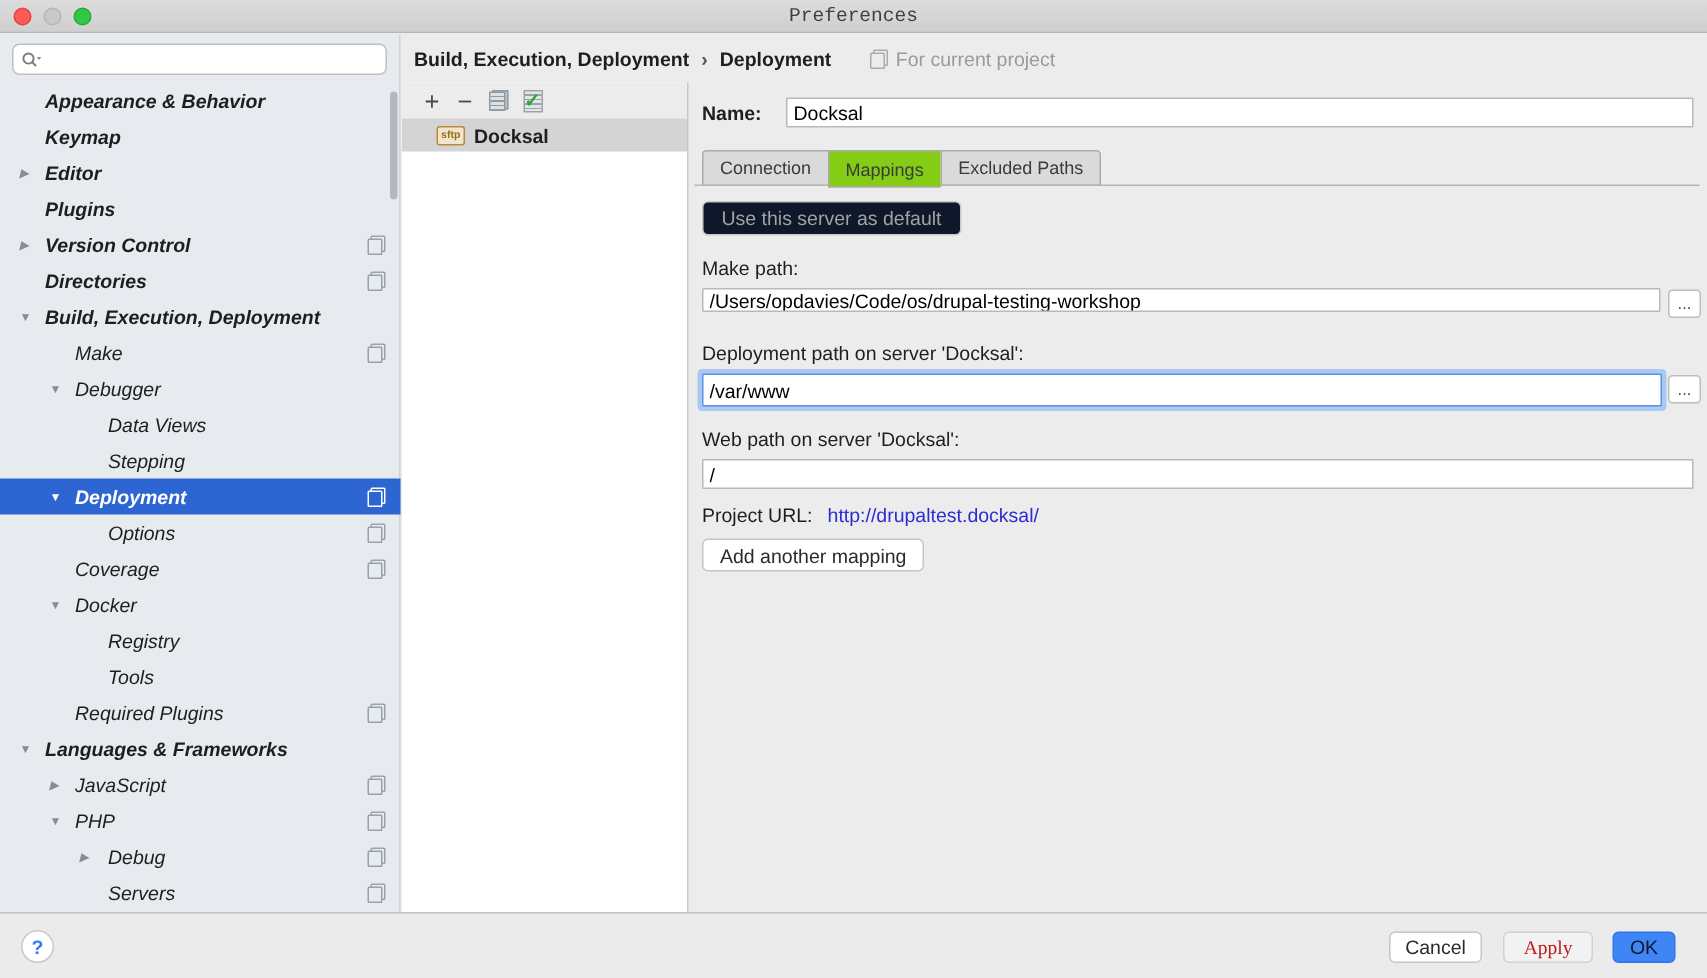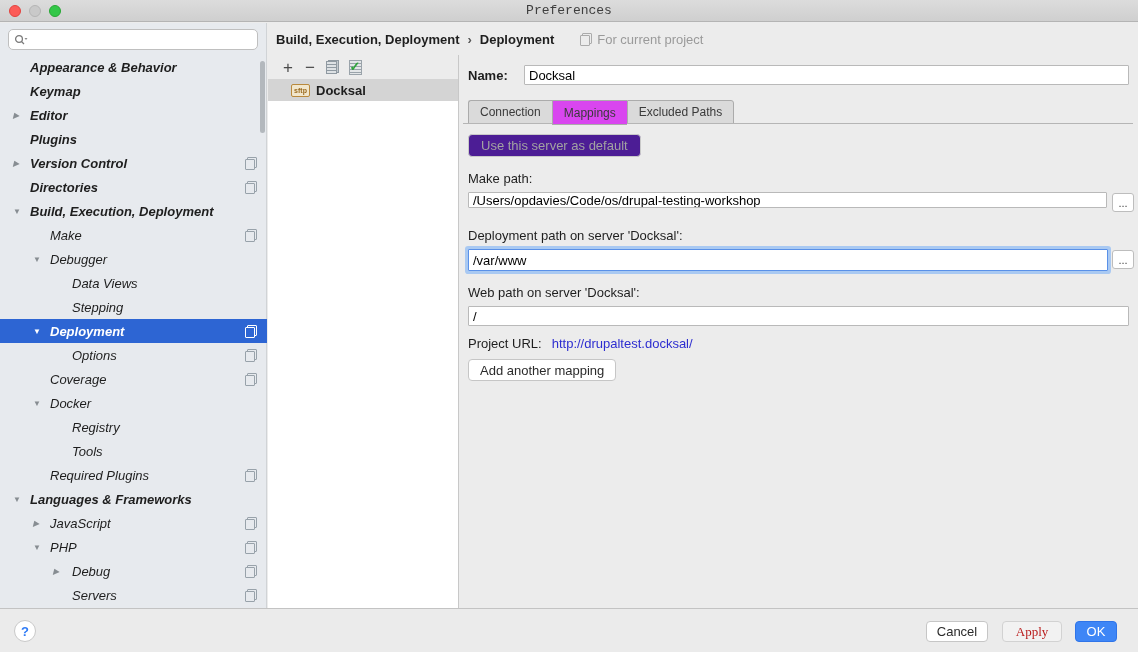--- a/index.html
+++ b/index.html
@@ -80,28 +80,28 @@
   #name-label { top:13px; font-weight:bold; }
   .text-field { position:absolute; background:#fff; border:1px solid #B9B9B9; border-radius:1px;
     font-family:"Liberation Sans", sans-serif; font-size:13px; padding:0 4px; outline:none; }
   #name-field { left:65px; top:10px; width:605px; height:20px; }
 
   #tabs { position:absolute; left:9px; top:45px; height:24px; display:flex; }
   .tab { height:24px; padding:0 11px; display:flex; align-items:center; font-size:12px; color:#3a3a3a;
     background:#DADADA; border:1px solid #ABABAB; border-right-width:0; position:relative; z-index:1; }
   .tab:first-child { border-top-left-radius:3px; }
   .tab:last-child { border-right-width:1px; border-top-right-radius:3px; }
-  .tab.active { background:#d946ef; z-index:3; height:25px; }
+  .tab.active { background:#84cc16; z-index:3; height:25px; }
   #tab-line { position:absolute; left:4px; top:68px; width:670px; height:1px; background:#B5B5B5; z-index:2; }
 
   .btn { display:inline-flex; align-items:center; justify-content:center;
     background:#fff; border:1px solid #C6C6C6; border-radius:4px;
     font-family:"Liberation Sans", sans-serif; font-size:13px; color:#2b2b2b; }
   #default-btn { position:absolute; left:9px; top:79px; height:23px; padding:0 12px;
-    background:#4c1d95; color:#A2A2A2; border-color:#C9C9C9; }
+    background:#0f172a; color:#A2A2A2; border-color:#C9C9C9; }
 
   #local-label { top:116px; }
   #local-field { left:9px; top:137px; width:639px; height:16px; }
   .browse-btn { position:absolute; width:22px; height:19px; font-size:11px; color:#444;
     background:#fff; border:1px solid #BDBDBD; border-radius:3px; display:flex; align-items:center; justify-content:center; }
   #local-browse { left:653px; top:138px; }
 
   #deploy-label { top:173px; }
   #deploy-field { left:9px; top:194px; width:640px; height:22px;
     border:1px solid #5A91E8; box-shadow:0 0 0 3px #A9C9F2; }
@@ -116,21 +116,21 @@
 
   
   #footer { position:absolute; left:0; top:608px; width:1138px; height:44px;
     background:#EBEBEB; border-top:1px solid #C3C3C3; }
   #help-btn { position:absolute; left:14px; top:11px; width:22px; height:22px; border-radius:50%;
     background:#fff; border:1px solid #C9C9C9; color:#2F7BF6; font-size:13px; font-weight:bold;
     display:flex; align-items:center; justify-content:center; }
   #footer-btns { position:absolute; right:21px; top:12px; display:flex; align-items:center; }
   #cancel-btn { width:62px; height:21px; }
   #apply-btn  { width:60px; height:21px; margin-left:14px; background:#F2F2F2; color:#b91c1c; border-color:#D2D2D2;font-family:Liberation Serif, serif; }
-  #ok-btn { width:42px; height:21px; margin-left:13px; background:#3E86F6; border-color:#2F74E8; color:#ffffff; }
+  #ok-btn { width:42px; height:21px; margin-left:13px; background:#3E86F6; border-color:#2F74E8; color:#0f172a; }
 </style>
 </head>
 <body>
 
 <div id="window">
 
   <div id="titlebar">
     <span class="tl" id="tl-close"></span>
     <span class="tl" id="tl-min"></span>
     <span class="tl" id="tl-zoom"></span>

